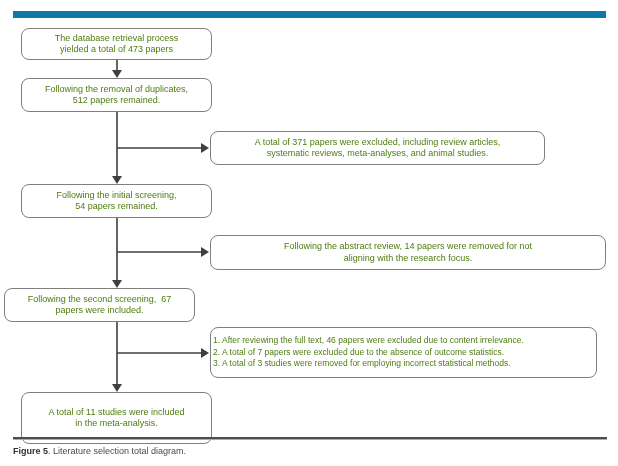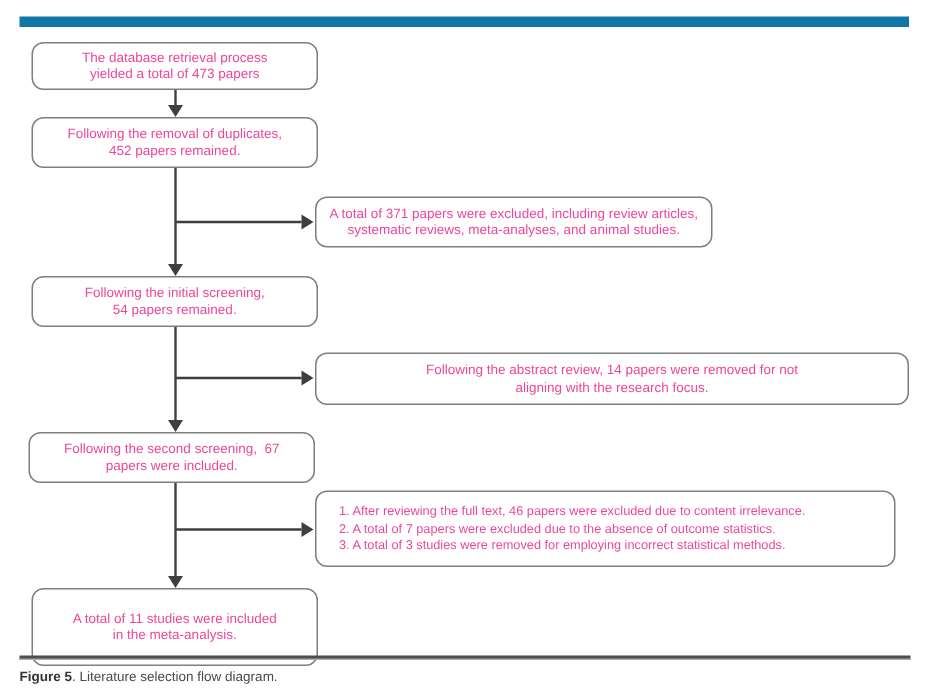--- a/index.html
+++ b/index.html
@@ -33,31 +33,31 @@
   }
   .flow-box {
     position: absolute;
     box-sizing: border-box;
     border: 1.5px solid #7f7f7f;
     border-radius: 8px;
     background: #ffffff;
     display: flex;
     align-items: center;
     justify-content: center;
-    color: #ec4899;
+    color: #4d7c0f;
   }
   .flow-box .box-text {
     white-space: pre-wrap;
     text-align: center;
     font-size: 9px;
     line-height: 11.5px;
   }
   .flow-box.list-box {
     justify-content: flex-start;
-    padding-left: 15px;
+    padding-left: 2px;
     padding-right: 2px;
   }
   .flow-box.list-box .box-text {
     text-align: left;
     font-size: 8.5px;
     line-height: 11.5px;
   }
   .caption-rule {
     position: absolute;
     left: 13px;
@@ -108,50 +108,50 @@
     </g>
   </svg>
 
   <div class="flow-box" style="left:21px; top:28px; width:191px; height:32px;">
     <span class="box-text">The database retrieval process
 yielded a total of 473 papers</span>
   </div>
 
   <div class="flow-box" style="left:21px; top:78px; width:191px; height:34px;">
     <span class="box-text">Following the removal of duplicates,
-452 papers remained.</span>
+512 papers remained.</span>
   </div>
 
   <div class="flow-box" style="left:21px; top:184px; width:191px; height:34px;">
     <span class="box-text">Following the initial screening,
 54 papers remained.</span>
   </div>
 
-  <div class="flow-box" style="left:19px; top:288px; width:191px; height:34px;">
+  <div class="flow-box" style="left:4px; top:288px; width:191px; height:34px;">
     <span class="box-text">Following the second screening,  67
 papers were included.</span>
   </div>
 
   <div class="flow-box" style="left:21px; top:392px; width:191px; height:52px;">
     <span class="box-text">A total of 11 studies were included
 in the meta-analysis.</span>
   </div>
 
-  <div class="flow-box" style="left:210px; top:131px; width:265px; height:34px;">
+  <div class="flow-box" style="left:210px; top:131px; width:335px; height:34px;">
     <span class="box-text">A total of 371 papers were excluded, including review articles,
 systematic reviews, meta-analyses, and animal studies.</span>
   </div>
 
   <div class="flow-box" style="left:210px; top:235px; width:396px; height:35px;">
     <span class="box-text">Following the abstract review, 14 papers were removed for not
 aligning with the research focus.</span>
   </div>
 
   <div class="flow-box list-box" style="left:210px; top:327px; width:387px; height:51px;">
     <span class="box-text">1. After reviewing the full text, 46 papers were excluded due to content irrelevance.
 2. A total of 7 papers were excluded due to the absence of outcome statistics.
 3. A total of 3 studies were removed for employing incorrect statistical methods.</span>
   </div>
 
   <div class="caption-rule"></div>
-  <div class="figure-caption"><span class="caption-bold">Figure 5</span><span>. Literature selection flow diagram.</span></div>
+  <div class="figure-caption"><span class="caption-bold">Figure 5</span><span>. Literature selection total diagram.</span></div>
 
 </div>
 
 </body></html>

